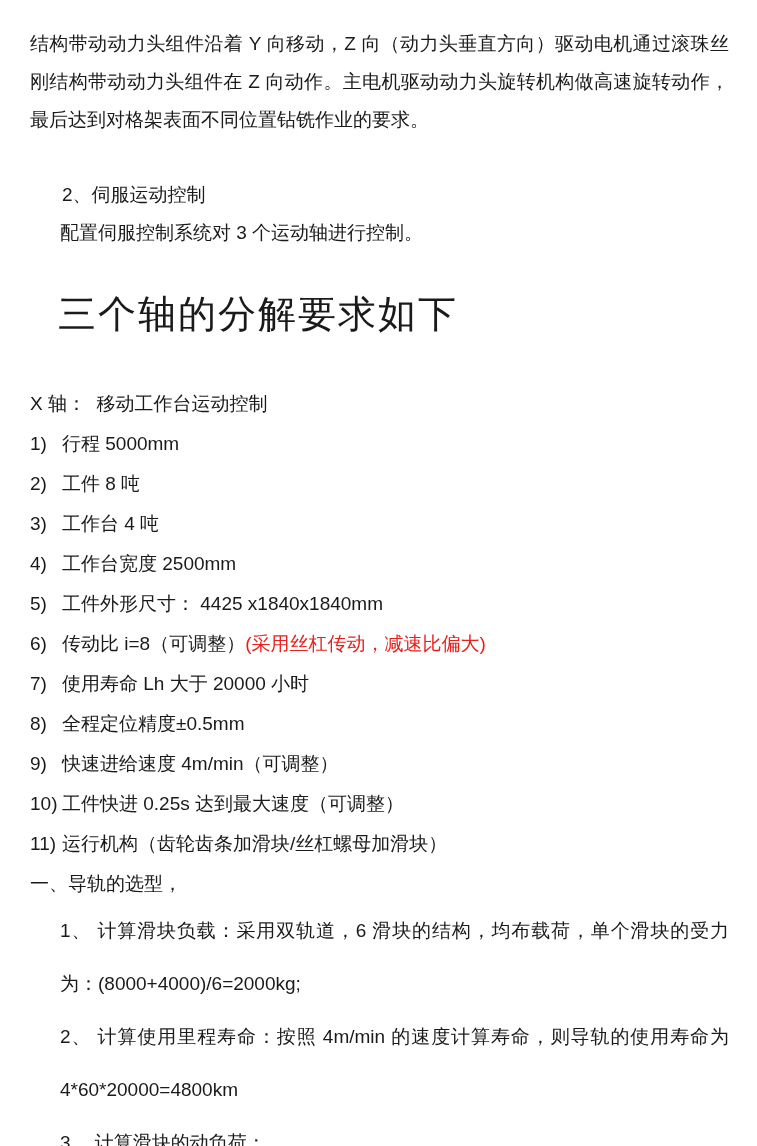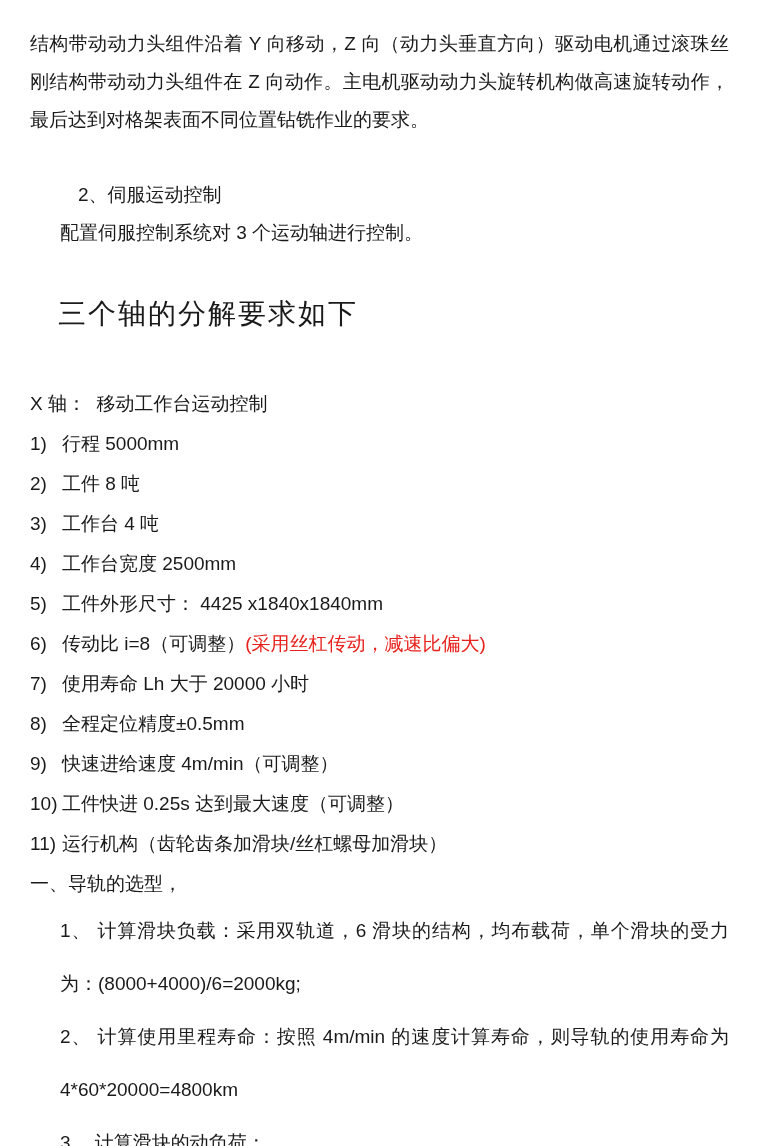--- a/index.html
+++ b/index.html
@@ -17,32 +17,32 @@
     padding: 6px 28px 0 30px;
     font-size: 19px;
     overflow: hidden;
   }
   .intro {
     line-height: 38px;
     text-align: justify;
   }
   .servo-heading {
     margin-top: 37px;
-    margin-left: 48px;
+    margin-left: 32px;
     line-height: 38px;
   }
   .servo-body {
     margin-left: 30px;
     line-height: 38px;
   }
   .main-heading {
     margin-top: 40px;
     margin-left: 28px;
     font-family: "Liberation Serif", "DejaVu Serif", serif;
-    font-size: 28px;
+    font-size: 38px;
     font-weight: normal;
     letter-spacing: 2px;
     line-height: 44px;
   }
   .x-title {
     margin-top: 48px;
     line-height: 40px;
     white-space: pre-wrap;
   }
   .req-list { }

